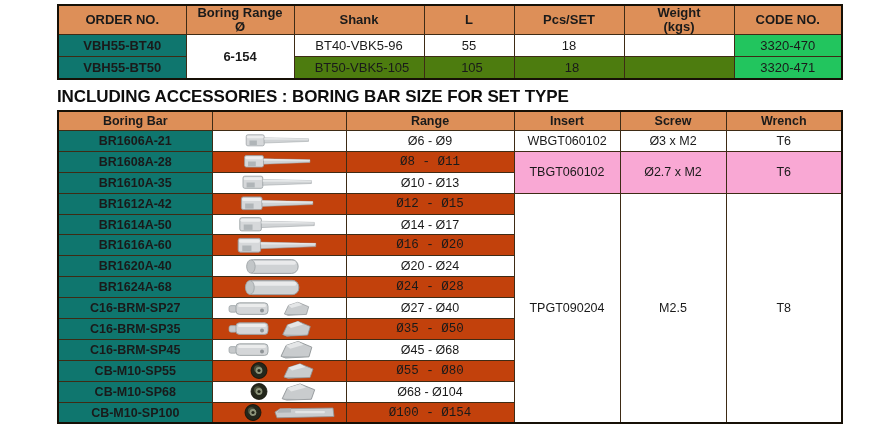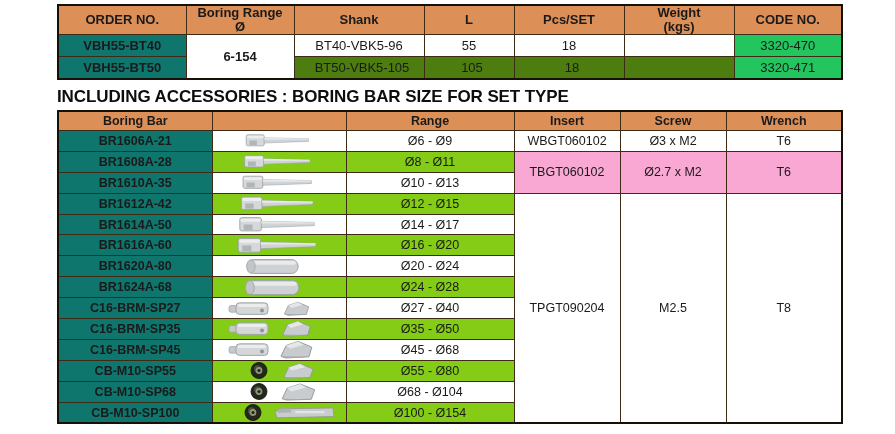--- a/index.html
+++ b/index.html
@@ -34,21 +34,21 @@
   
   #acc-table {
     position:absolute; left:57px; top:110px; width:784px;
     border:2.5px solid #161006;
   }
   #acc-table th {
     height:18px; font-size:12.5px; font-weight:bold;
     background:#dd8f58; line-height:1;
   }
   #acc-table td { height:19.9px; font-size:12.5px; white-space:nowrap; }
-  #acc-table tr.alt td.plain { background:#84cc16; }
+  #acc-table tr.alt td.plain { background:#c2410c;font-family:Liberation Mono, monospace; }
   #acc-table td.merged-cream { background:#f9a8d4; }
   #acc-table td.imgcell { padding:0; }
   #acc-table td.imgcell svg { display:block; margin:0 auto; }
 </style>
 </head>
 <body>
 
 <table id="spec-table">
   <colgroup>
     <col style="width:128px">
@@ -208,21 +208,21 @@
               <rect x="24.8" y="3.6" width="20.4" height="3.2" rx="1.6" fill="#ecedee"></rect>
               <rect x="28" y="9.5" width="9" height="5.5" fill="#b0b5b8"></rect>
               <polygon points="46,6.2 100,7.4 100,10.6 46,12.6" fill="#d0d3d5" stroke="#9aa0a3" stroke-width="0.6"></polygon>
               <polygon points="46,6.2 100,7.4 100,8.6 46,8.6" fill="#e6e8e9"></polygon>
             </g>
           </svg>
         </td>
         <td class="plain">Ø16 - Ø20</td>
       </tr>
       <tr>
-        <td class="peach-bold">BR1620A-80</td>
+        <td class="peach-bold">BR1620A-40</td>
         <td class="plain imgcell">
           <svg width="128" height="19" viewBox="0 0 128 19">
             <g transform="translate(64 9.5) scale(1.06) translate(-64 -9.5)">
               <rect x="34" y="3" width="48" height="13" rx="6" fill="#cfd2d4" stroke="#9aa0a3" stroke-width="0.9"></rect>
               <rect x="38" y="4.4" width="42" height="3.4" rx="1.7" fill="#e9eaeb"></rect>
               <ellipse cx="37.5" cy="9.5" rx="4" ry="6.3" fill="#c2c6c8" stroke="#9aa0a3" stroke-width="0.7"></ellipse>
             </g>
           </svg>
         </td>
         <td class="plain">Ø20 - Ø24</td>

